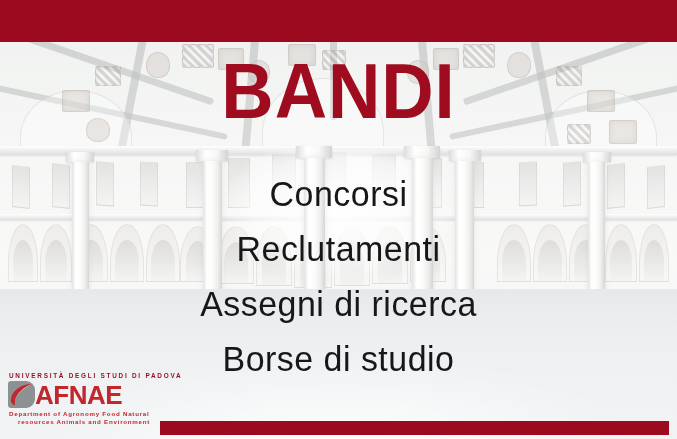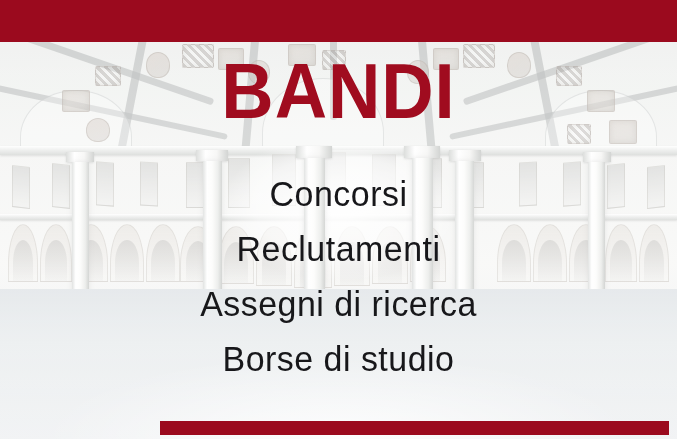--- a/index.html
+++ b/index.html
@@ -354,14 +354,28 @@
   <div id="topbar" style="background: rgb(155, 10, 30);"></div>
   <div id="bottombar" style="background: rgb(155, 10, 30);"></div>
 
   <div id="headline" style="color: rgb(160, 12, 31);">BANDI</div>
 
   <div class="sub" id="sub1" style="color: rgb(23, 23, 26);">Concorsi</div>
   <div class="sub" id="sub2" style="color: rgb(23, 23, 26);">Reclutamenti</div>
   <div class="sub" id="sub3" style="color: rgb(23, 23, 26);">Assegni di ricerca</div>
   <div class="sub" id="sub4" style="color: rgb(23, 23, 26);">Borse di studio</div>
 
+  <div id="logo">
+    <div id="logo-uni" style="color: rgb(155, 10, 30);">UNIVERSITÀ DEGLI STUDI DI PADOVA</div>
+    <div id="logo-mark">
+      <div id="logo-d" style="background: rgb(142, 145, 146);">
+        <svg class="leaf" viewBox="0 0 25 23" xmlns="http://www.w3.org/2000/svg" aria-hidden="true">
+          <path d="M23 1 C13 1 3 7 2 16 C1.5 20 4 22 6 22 C5 18 7 12 12 8 C16 4.6 20 2.3 23 1 Z" fill="#C1272D"></path>
+          <path d="M23 1 C15 4 8 10 5.5 18 C8 11 14 5.5 23 1 Z" fill="#ffffff"></path>
+        </svg>
+      </div>
+      <div id="logo-word" style="color: rgb(193, 39, 45);">AFNAE</div>
+    </div>
+    <div class="logo-tag" id="logo-tag1" style="color: rgb(193, 39, 45);">Department of Agronomy Food Natural</div>
+    <div class="logo-tag" id="logo-tag2" style="color: rgb(193, 39, 45);">resources Animals and Environment</div>
+  </div>
 
 </div>
 
 </body></html>

